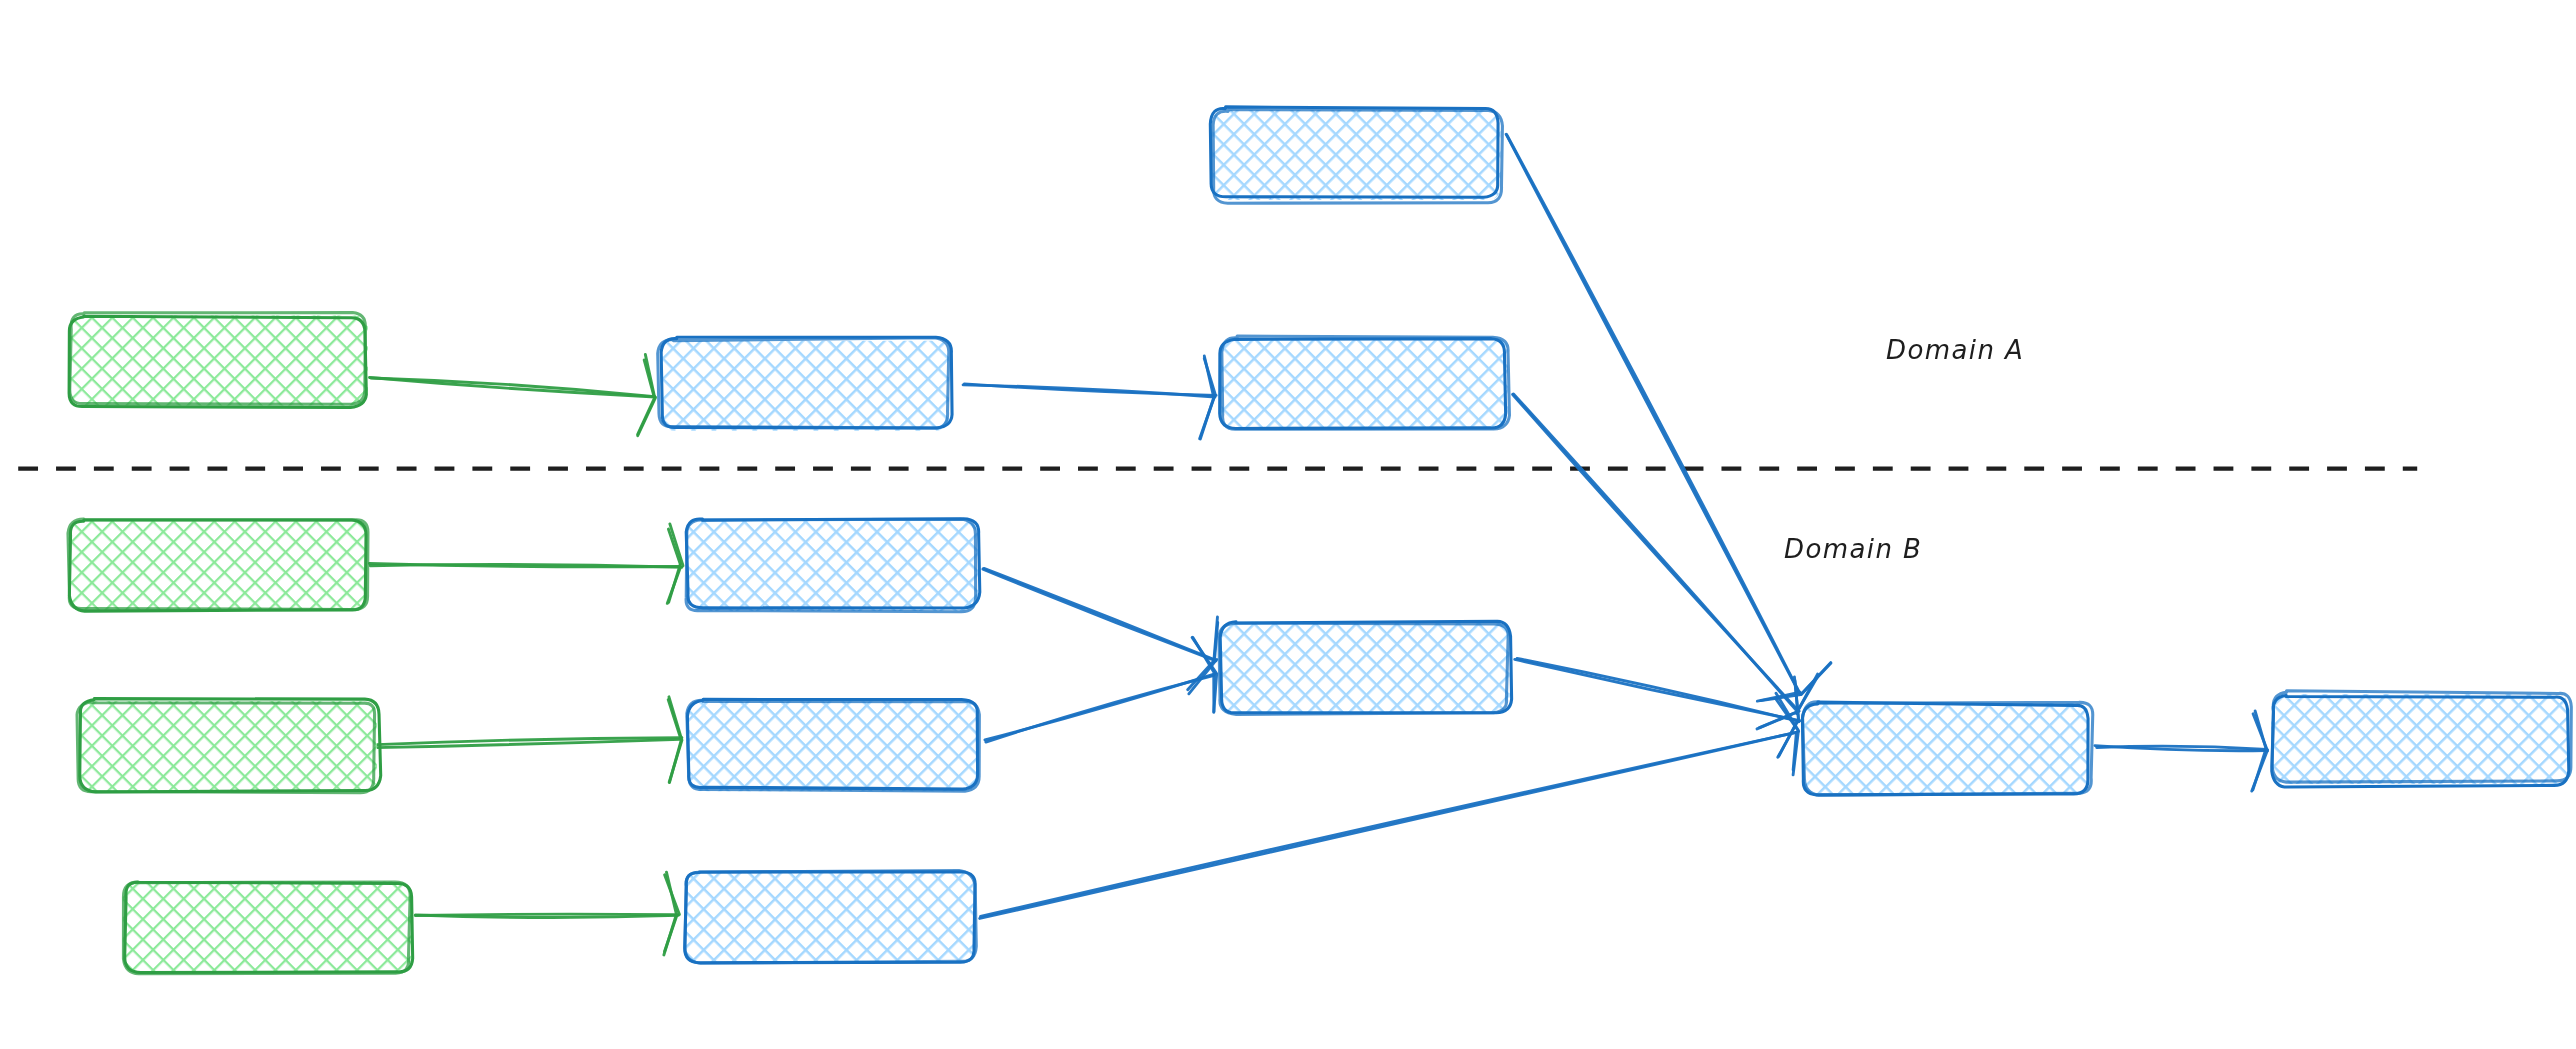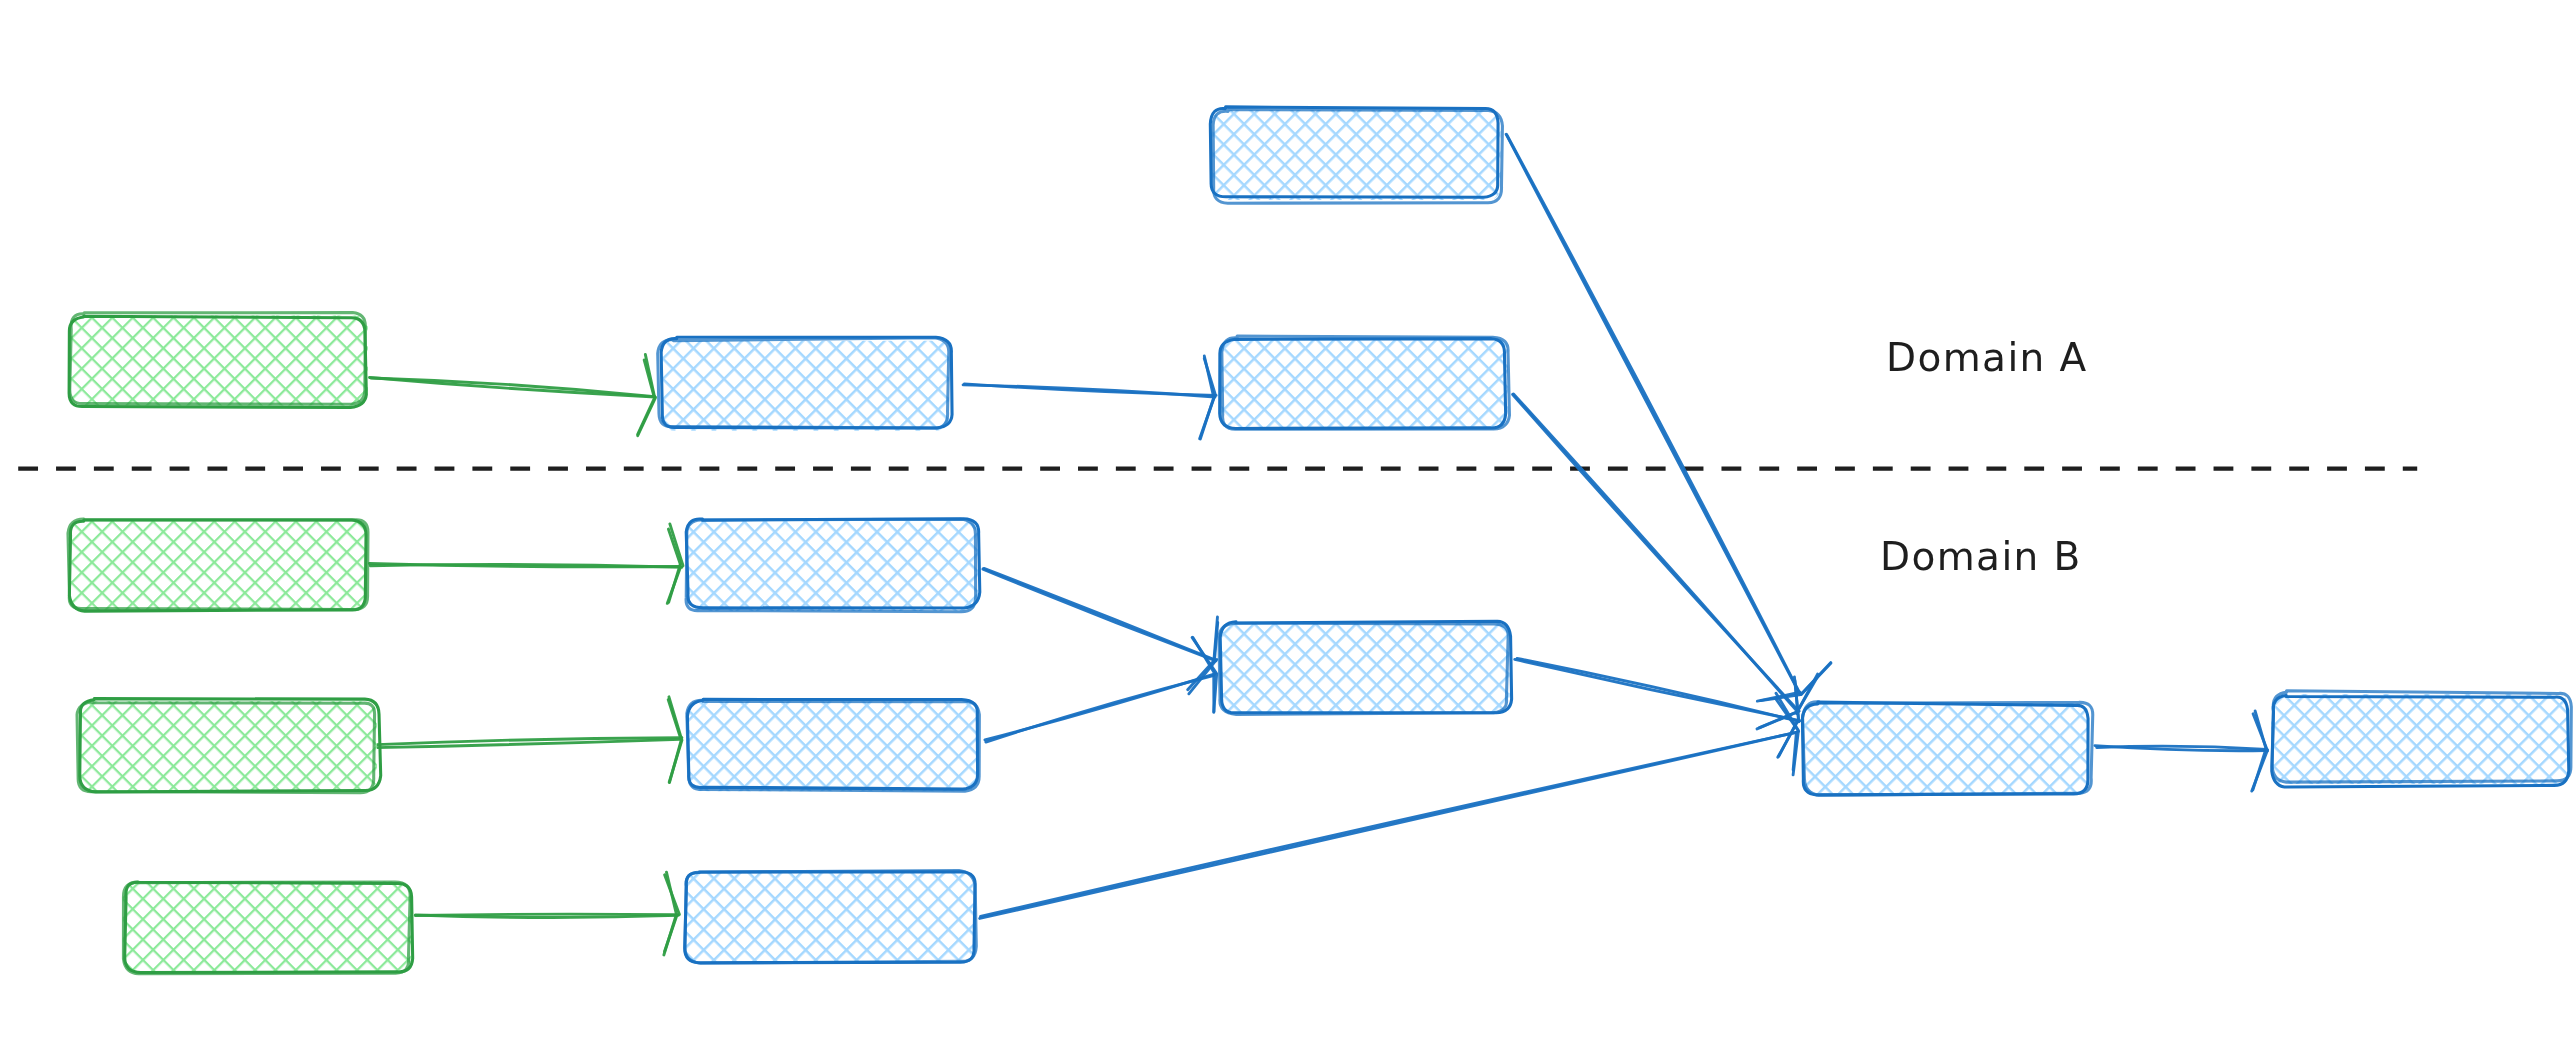--- a/index.html
+++ b/index.html
@@ -6,28 +6,29 @@
   html,body{margin:0;padding:0;background:#ffffff;}
   body{
     width:2576px;height:1049px;
     font-family:"DejaVu Sans", sans-serif;
     overflow:hidden;position:relative;
   }
   #canvas{position:absolute;inset:0;width:2576px;height:1049px;}
   .domain-label{
     position:absolute;
     font-family:"DejaVu Sans", sans-serif;
-    font-size:39px;
+    font-size:26px;
+    font-style:italic;
     letter-spacing:1.4px;
     color:#1e1e1e;
     white-space:nowrap;
     user-select:none;
   }
   #label-domain-a{left:1886px;top:335px;}
-  #label-domain-b{left:1880px;top:534px;}
+  #label-domain-b{left:1784px;top:534px;}
 </style>
 </head>
 <body>
 
 <svg id="canvas" viewBox="0 0 2858 1164" xmlns="http://www.w3.org/2000/svg">
   <defs>
     <pattern id="hatch-green" width="16" height="16" patternUnits="userSpaceOnUse" patternTransform="rotate(45)">
       <rect width="16" height="16" fill="#ffffff"></rect>
       <line x1="0" y1="0" x2="0" y2="16" stroke="#8ce99a" stroke-width="5"></line>
       <line x1="0" y1="0" x2="16" y2="0" stroke="#8ce99a" stroke-width="5"></line>

